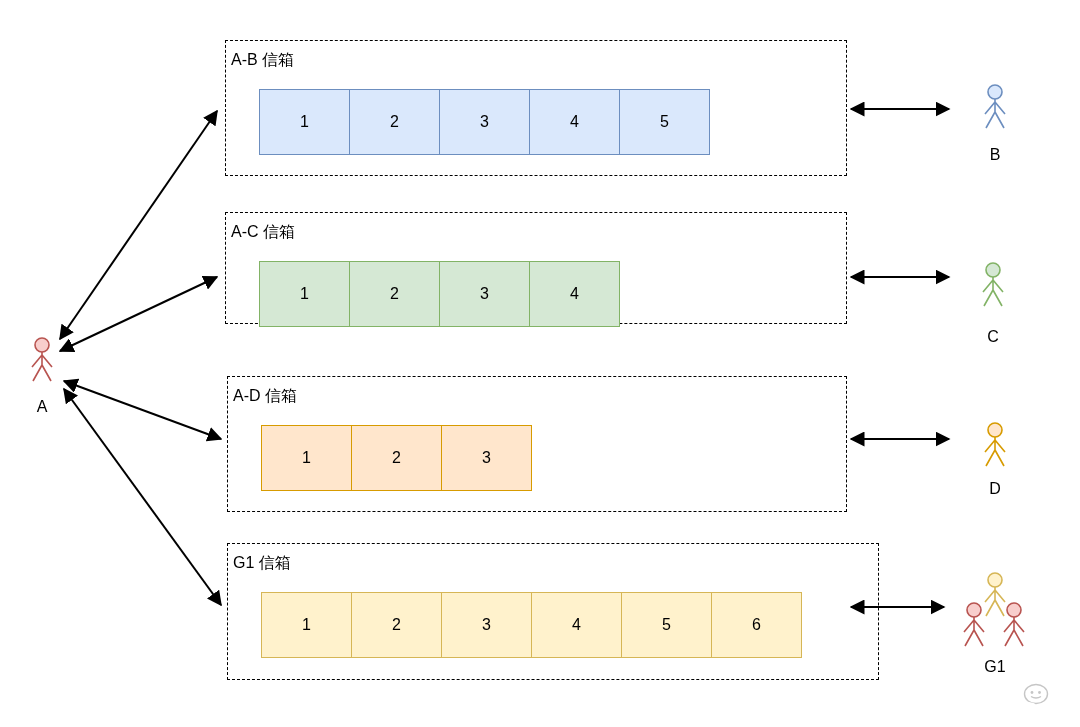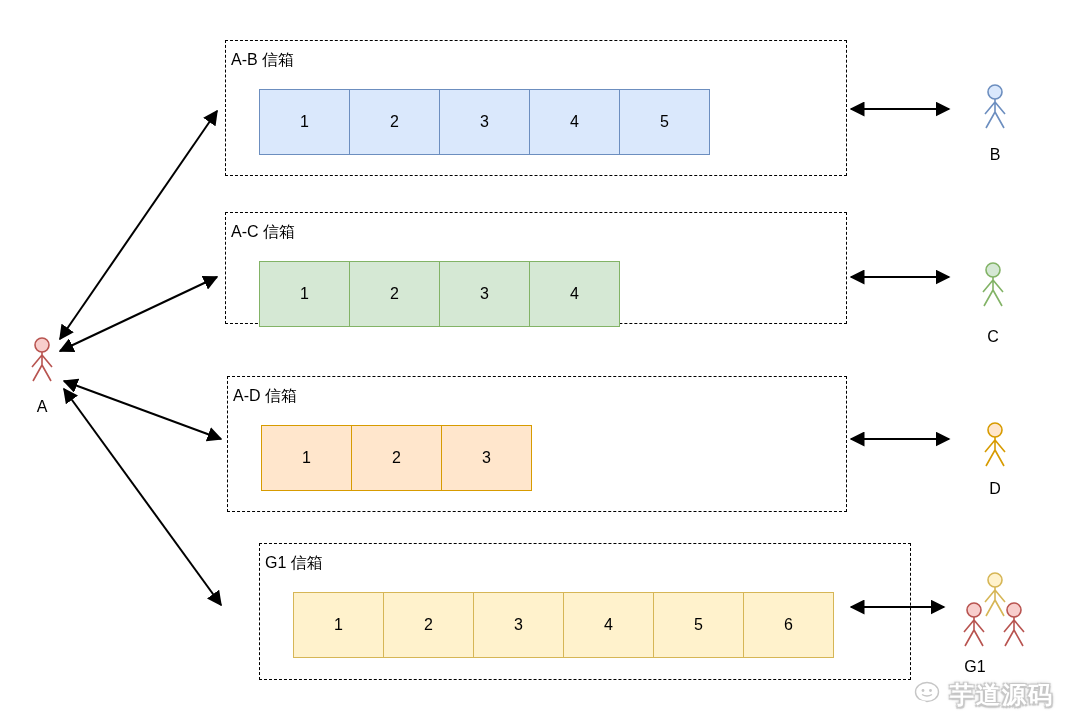--- a/index.html
+++ b/index.html
@@ -18,21 +18,21 @@
     width: 1080px; height: 727px;
     pointer-events: none;
   }
   .mailbox {
     position: absolute;
     border: 1px dashed #000000;
   }
   .mb0 { left: 225px; top: 40px;  width: 622px; height: 136px; }
   .mb1 { left: 225px; top: 212px; width: 622px; height: 112px; }
   .mb2 { left: 227px; top: 376px; width: 620px; height: 136px; }
-  .mb3 { left: 227px; top: 543px; width: 652px; height: 137px; margin-left: 32px; }
+  .mb3 { left: 227px; top: 543px; width: 652px; height: 137px; }
   .mb-label {
     position: absolute;
     top: 9px; left: 5px;
     font-size: 16px;
     color: #000;
     white-space: nowrap;
     text-align: right;
   }
   .cells {
     position: absolute;
@@ -57,21 +57,21 @@
     position: absolute;
     width: 36px;
     text-align: center;
     font-size: 16px;
     color: #000;
   }
   #lblA { left: 24px;  top: 398px; }
   #lblB { left: 977px; top: 146px; }
   #lblC { left: 975px; top: 328px; }
   #lblD { left: 977px; top: 480px; }
-  #lblG { left: 957px; top: 658px; }
+  #lblG { left: 977px; top: 658px; }
   .watermark {
     position: absolute;
     right: 26px; bottom: 16px;
     display: flex;
     align-items: center;
     gap: 5px;
   }
   .watermark-text {
     font-size: 24px;
     font-weight: bold;
@@ -198,16 +198,15 @@
   <div class="watermark">
     <svg width="32" height="28" viewBox="0 0 32 28">
       <g stroke="#c6c6c6" stroke-width="1.4" fill="#ffffff">
         <ellipse cx="14" cy="11" rx="11.5" ry="9.5"></ellipse>
         <path d="M7,19 L4,26 L13,20.5 z" stroke="none" fill="#ffffff"></path>
       </g>
       <circle cx="10" cy="9.5" r="1.4" fill="#c6c6c6"></circle>
       <circle cx="17.5" cy="9.5" r="1.4" fill="#c6c6c6"></circle>
       <path d="M9,13.5 Q14,16.5 19,13.5" stroke="#c6c6c6" stroke-width="1.4" fill="none"></path>
     </svg>
-    <span class="watermark-text">芋道源码</span>
   </div>
 
 </div>
 
 </body></html>

